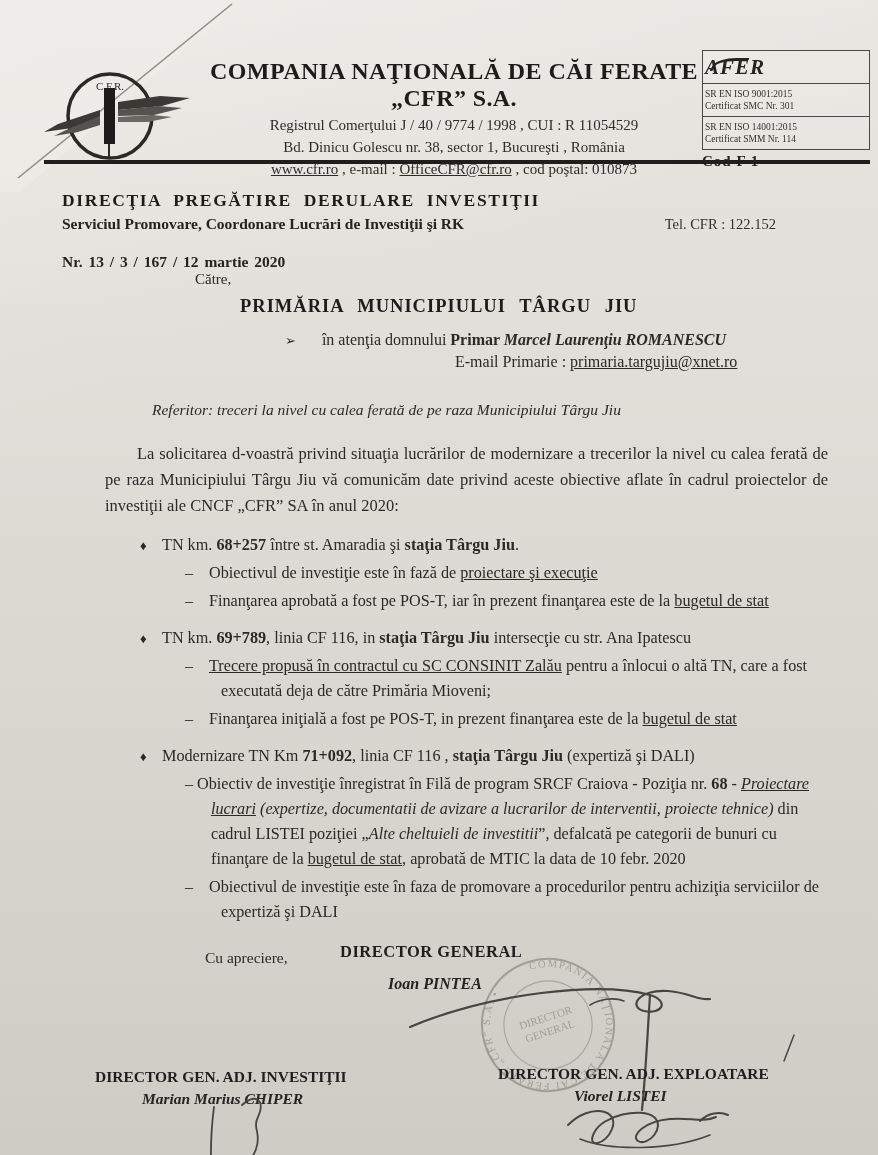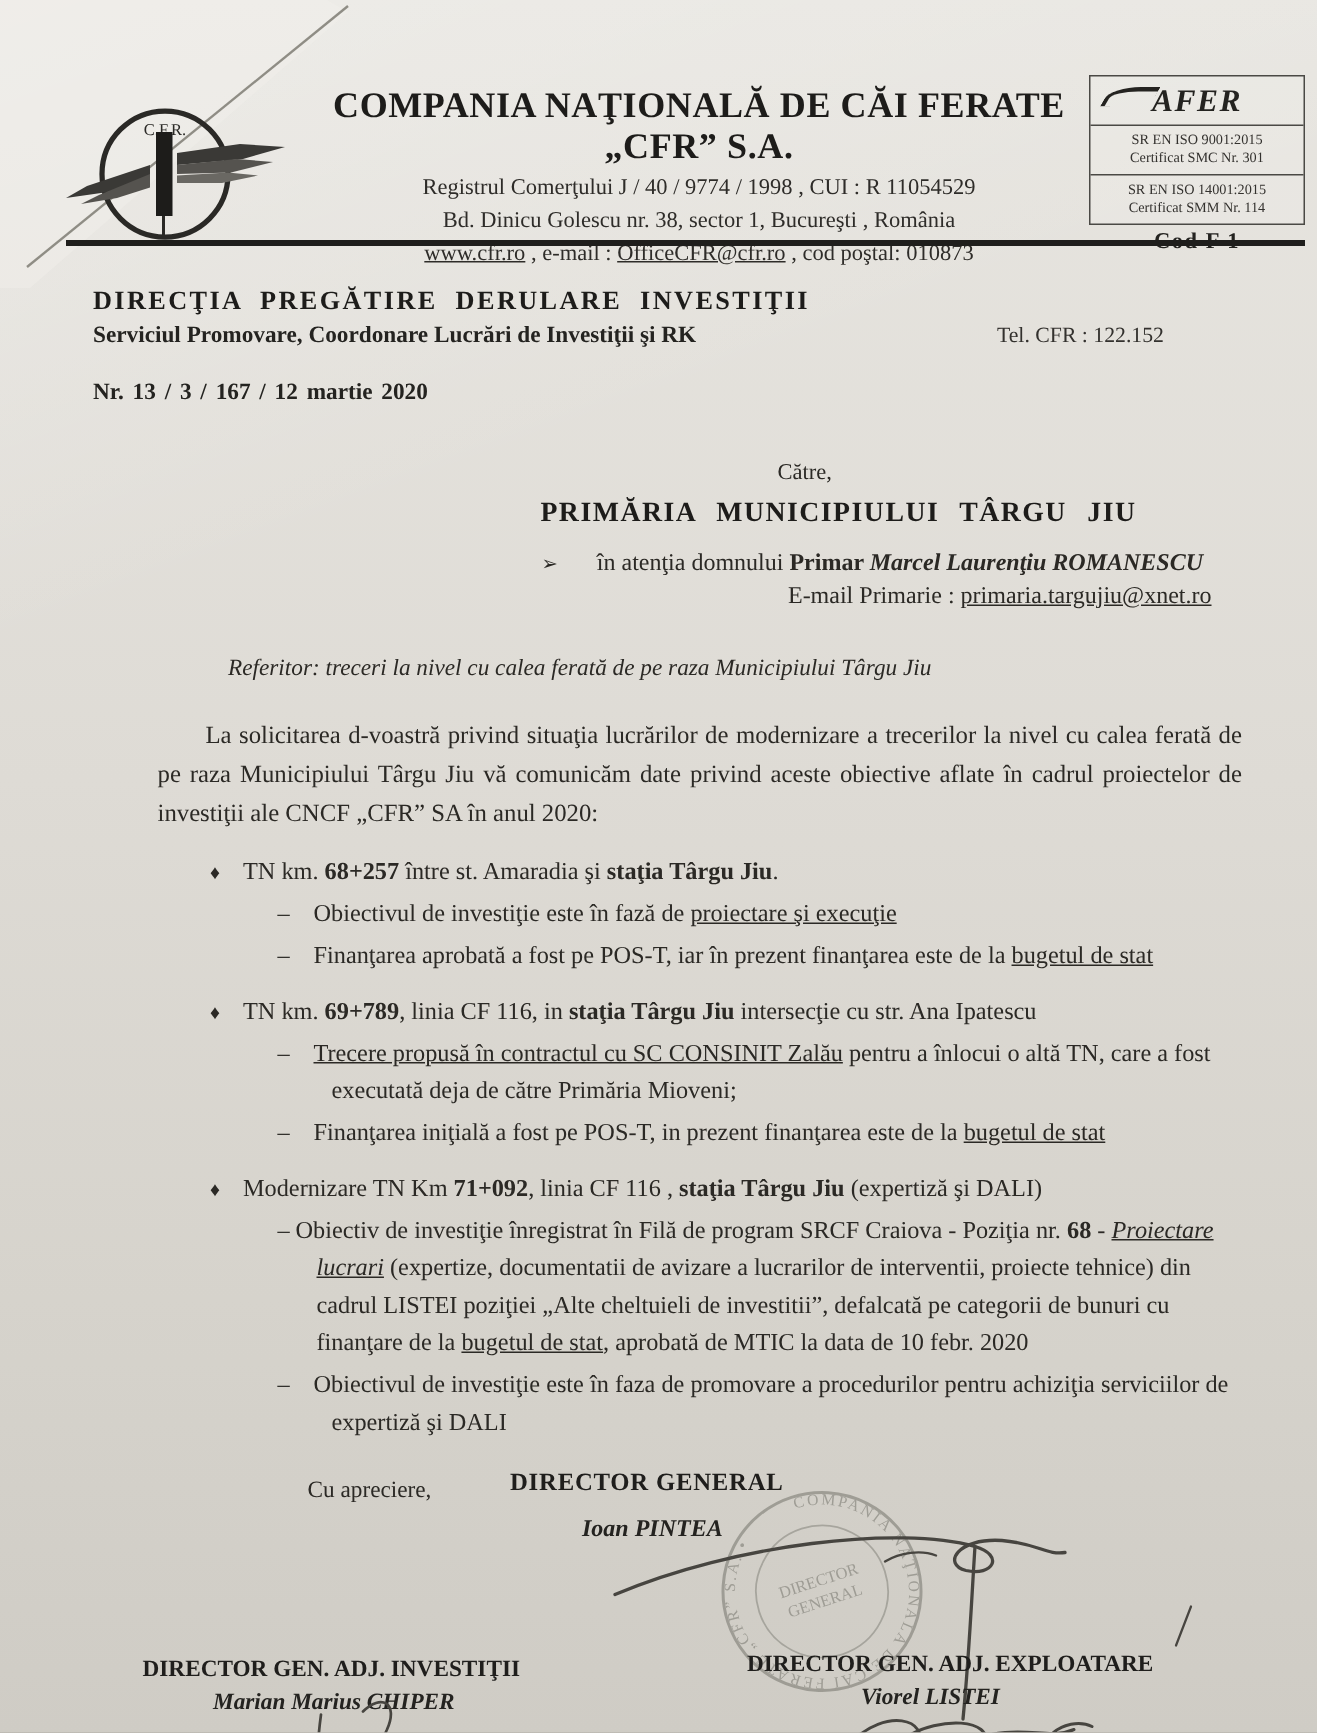--- a/index.html
+++ b/index.html
@@ -12,39 +12,39 @@
       linear-gradient(to bottom, #e8e6e1 0%, #dedbd5 45%, #d6d3cc 75%, #cfccc5 100%);
   }
   .fold-svg{position:absolute;left:0;top:0;pointer-events:none;}
   
   .header{position:relative;display:flex;align-items:flex-start;padding:50px 8px 0 42px;}
   .logo-wrap{width:168px;flex:0 0 auto;padding-top:8px;}
   .head-center{flex:1;text-align:center;padding-top:8px;}
   .company-name{font-size:24px;font-weight:bold;letter-spacing:.4px;color:#1d1c1a;}
   .head-line{font-size:15px;margin-top:5px;color:#2e2c29;}
   .head-line .u{text-decoration:underline;}
-  .certbox{flex:0 0 auto;width:144px;margin-left:4px;text-align:center;}
+  .certbox{flex:0 0 auto;width:168px;margin-left:4px;}
   .cert-frame{border:1.5px solid #4a4945;background:rgba(255,255,255,.12);}
   .afer{font-style:italic;font-weight:bold;font-size:21px;letter-spacing:1px;
         border-bottom:1.5px solid #4a4945;padding:4px 2px 3px;position:relative;color:#242320;}
   .afer:before{content:"";position:absolute;left:10px;top:7px;width:30px;height:10px;
         border-top:3px solid #242320;border-left:3px solid #242320;border-radius:60% 0 0 0;transform:skewX(-30deg);}
   .cert-cell{font-size:9.5px;line-height:12px;padding:4px 2px;color:#33312e;}
   .cert-cell + .cert-cell{border-top:1.5px solid #4a4945;}
   .cod{font-size:15px;font-weight:bold;letter-spacing:1px;margin-top:3px;color:#242320;}
   .rule{position:absolute;left:44px;right:8px;top:160px;height:4px;background:#1f1e1c;}
   
   .direction{padding:12px 30px 0 62px;}
   .dir-title{font-size:17.5px;font-weight:bold;letter-spacing:1.6px;word-spacing:6px;color:#1d1c1a;}
   .dir-row{display:flex;justify-content:space-between;align-items:baseline;margin-top:4px;}
   .dir-service{font-size:15.5px;font-weight:bold;color:#242320;}
   .dir-tel{font-size:14.5px;color:#33312e;padding-right:72px;}
   .nr-line{font-size:15.5px;font-weight:bold;margin-top:20px;color:#242320;word-spacing:2px;}
   
-  .addr{margin-top:36px;text-align:center;}
+  .addr{}
   .catre{font-size:15px;margin-left:195px;}
   .recipient{font-size:18.5px;font-weight:bold;letter-spacing:1px;word-spacing:8px;margin:8px 0 0 240px;color:#1d1c1a;}
   .attention{font-size:16px;margin:14px 0 0 285px;}
   .attention .arrow{display:inline-block;margin-right:26px;font-size:13px;}
   .attention .b{font-weight:bold;}
   .attention .bi{font-weight:bold;font-style:italic;}
   .email-line{font-size:16px;margin:4px 0 0 455px;}
   .email-line .u{text-decoration:underline;}
   .subject{font-size:15.5px;font-style:italic;margin:30px 0 0 152px;}
   
@@ -52,21 +52,21 @@
   .blist{margin:14px 46px 0 140px;}
   .bullet-item{margin-top:12px;}
   .bhead{font-size:16.2px;line-height:24px;padding-left:22px;text-indent:-22px;}
   .bhead .marker{display:inline-block;width:22px;text-indent:0;font-size:13px;}
   .sub{font-size:16.2px;line-height:25px;margin-left:45px;padding-left:36px;text-indent:-36px;margin-top:3px;}
   .sub .marker{display:inline-block;width:24px;text-indent:0;}
   .sub.tight{padding-left:26px;text-indent:-26px;}
   .sub.tight .marker{width:12px;}
   .b{font-weight:bold;}
   .u{text-decoration:underline;}
-  .i{}
+  .i{font-style:italic;}
   .iu{font-style:italic;text-decoration:underline;}
   
   .sig-area{position:relative;height:362px;margin-top:12px;font-size:15.5px;}
   .sig-label{position:absolute;font-weight:bold;color:#1f1e1c;white-space:nowrap;}
   .sig-name{position:absolute;font-weight:bold;font-style:italic;color:#242320;white-space:nowrap;}
   .plain{position:absolute;white-space:nowrap;}
   .sig-svg{position:absolute;pointer-events:none;}
   .stamp{position:absolute;left:468px;top:8px;width:160px;height:160px;opacity:.6;}
 </style>
 </head>

